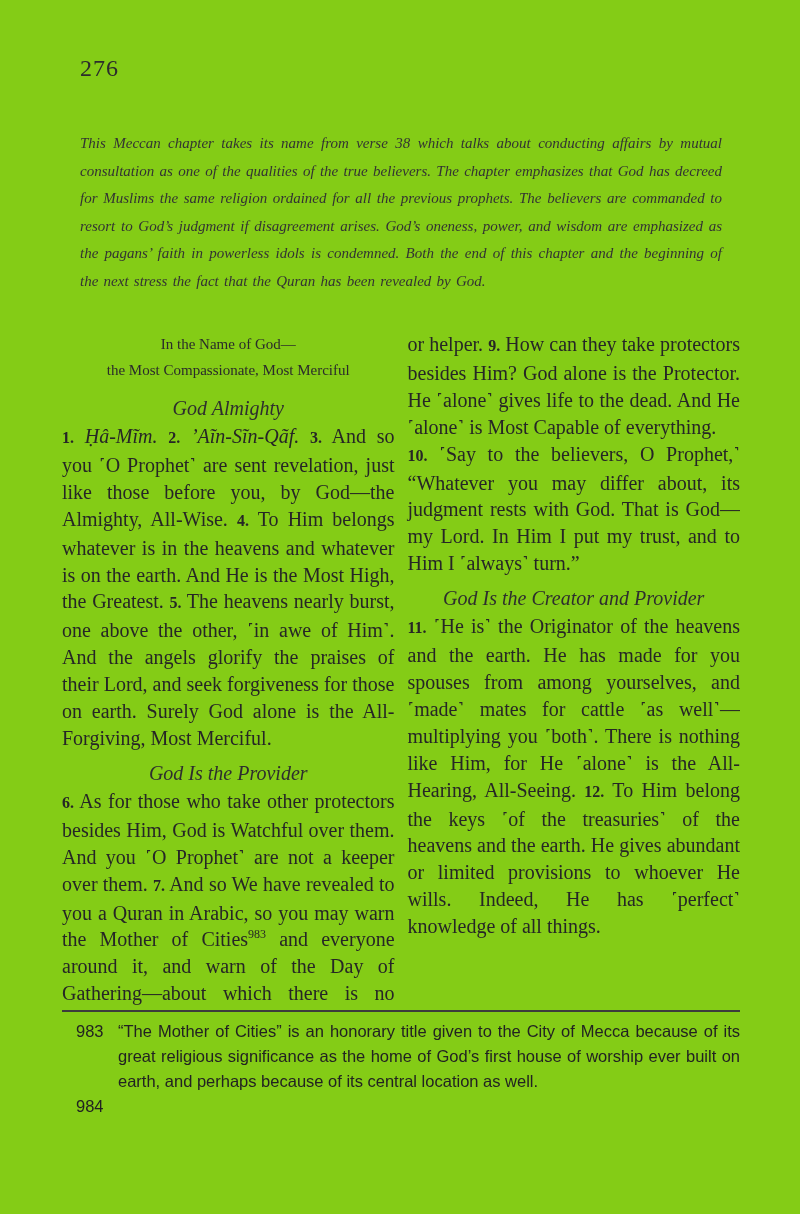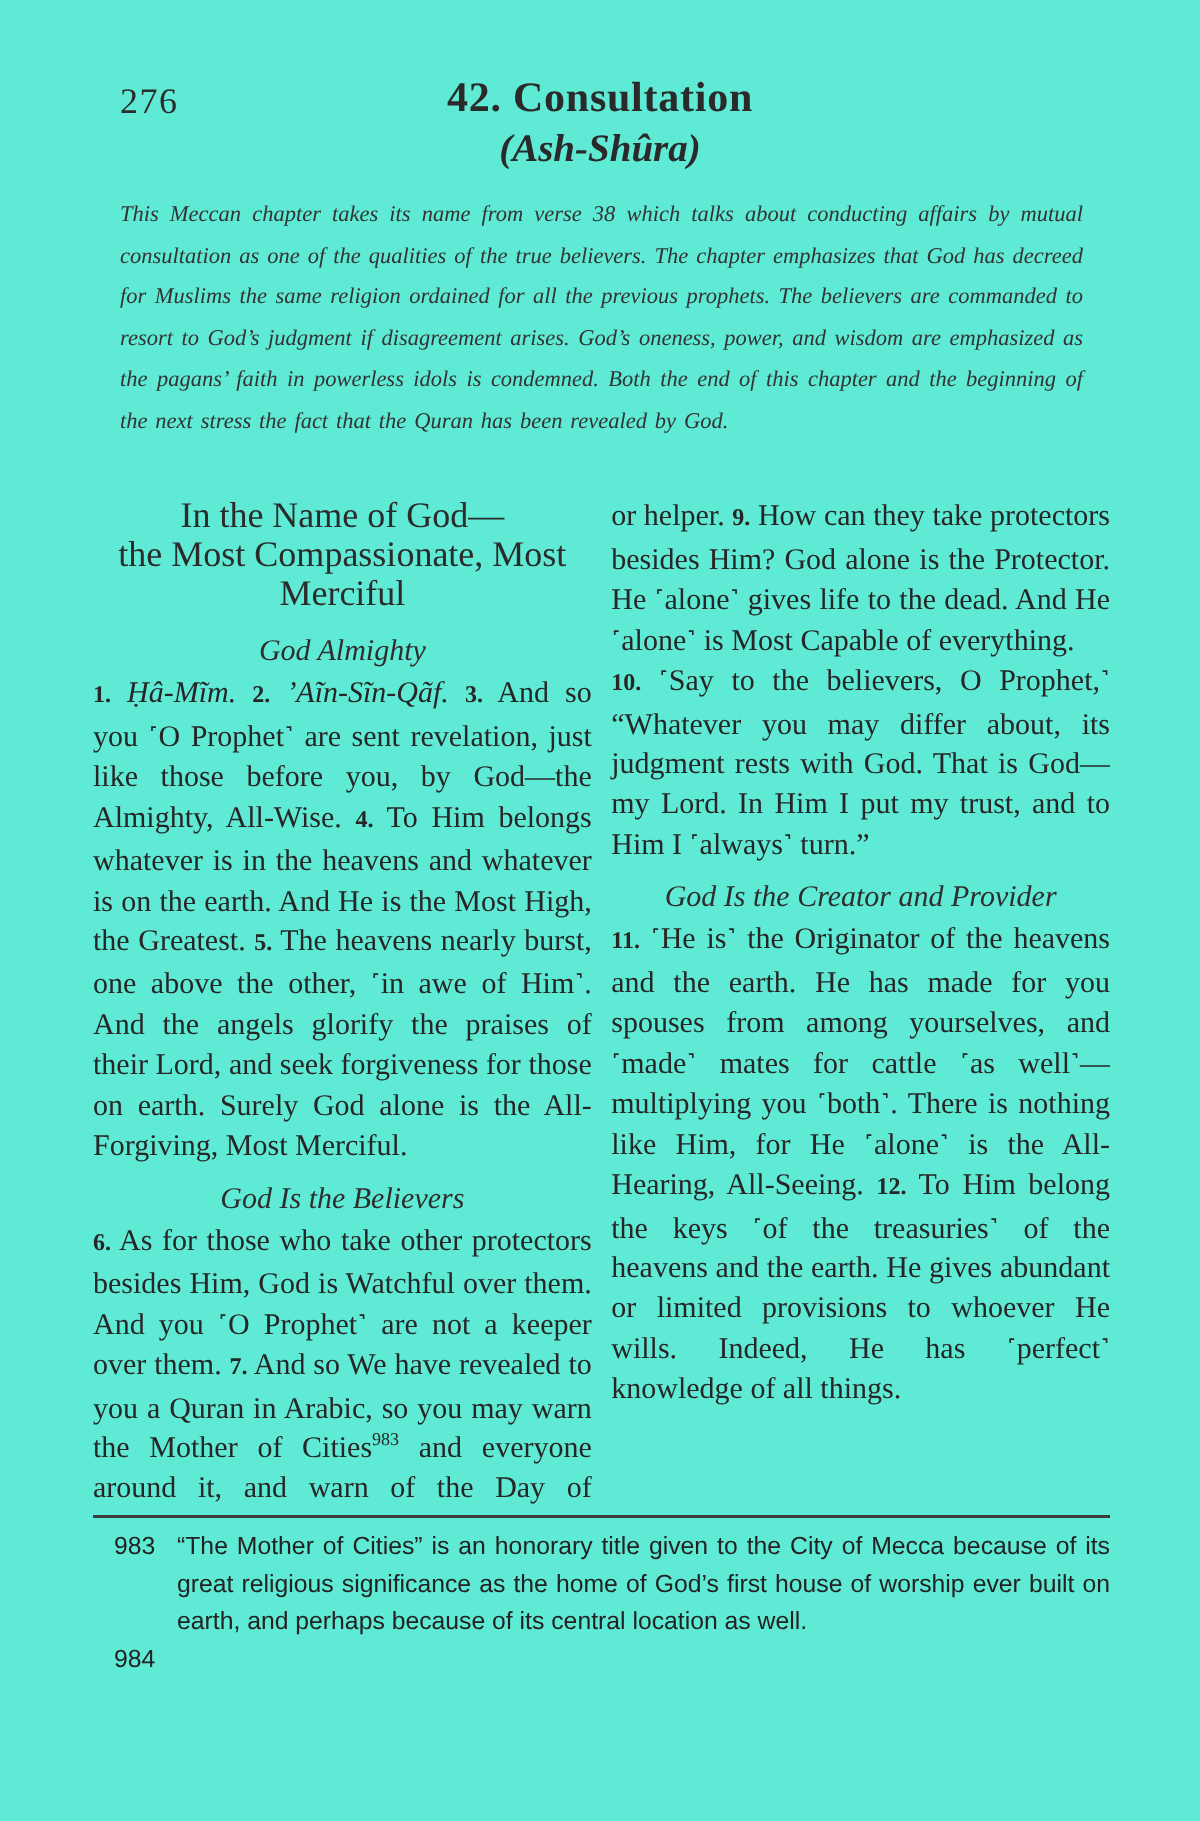--- a/index.html
+++ b/index.html
@@ -12,21 +12,21 @@
     height: 1214px;
     overflow: hidden;
     font-family: "Liberation Serif", serif;
     color: #262626;
     position: relative;
   }
   .page {
     position: relative;
     width: 800px;
     height: 1214px;
-    background: #5eead4;
+    background: #84cc16;
   }
   
   .page-number {
     position: absolute;
     top: 55px;
     left: 80px;
     font-size: 24px;
     color: #2c2c2c;
     letter-spacing: 1px;
   }
@@ -74,21 +74,21 @@
     display: flex;
     gap: 13px;
     overflow: hidden;
   }
   .col {
     flex: 1 1 0;
     min-width: 0;
   }
   .bismillah {
     text-align: center;
-    font-size: 24px;
+    font-size: 15px;
     line-height: 26px;
     margin-bottom: 13px;
     color: #2b2b2b;
   }
   .section-heading {
     text-align: center;
     font-style: italic;
     font-size: 20px;
     line-height: 24px;
     margin: 9px 0 3px 0;
@@ -138,33 +138,29 @@
     top: 0;
   }
 </style>
 </head>
 <body>
 
 <div class="page">
 
   <div class="page-number">276</div>
 
-  <div class="title-block">
-    <div class="chapter-title">42.  Consultation</div>
-    <div class="chapter-subtitle">(Ash-Shûra)</div>
-  </div>
 
   <p class="intro">This Meccan chapter takes its name from verse 38 which talks about conducting affairs by mutual consultation as one of the qualities of the true believers. The chapter emphasizes that God has decreed for Muslims the same religion ordained for all the previous prophets. The believers are commanded to resort to God’s judgment if disagreement arises. God’s oneness, power, and wisdom are emphasized as the pagans’ faith in powerless idols is condemned. Both the end of this chapter and the beginning of the next stress the fact that the Quran has been revealed by God.</p>
 
   <div class="columns">
     <div class="col" id="col-left">
         <div class="bismillah">In the Name of God—<br>the Most Compassionate, Most Merciful</div>
         <div class="section-heading">God Almighty</div>
         <p class="verse-para"><span class="vnum">1.</span><span class="translit"> Ḥâ-Mĩm. </span><span class="vnum">2.</span><span class="translit"> ’Aĩn-Sĩn-Qãf. </span><span class="vnum">3.</span> And so you ˹O Prophet˺ are sent revelation, just like those before you, by God—the Almighty, All-Wise. <span class="vnum">4.</span> To Him belongs whatever is in the heavens and whatever is on the earth. And He is the Most High, the Greatest. <span class="vnum">5.</span> The heavens nearly burst, one above the other, ˹in awe of Him˺. And the angels glorify the praises of their Lord, and seek forgiveness for those on earth. Surely God alone is the All-Forgiving, Most Merciful.</p>
-        <div class="section-heading">God Is the Believers</div>
+        <div class="section-heading">God Is the Provider</div>
         <p class="verse-para"><span class="vnum">6.</span> As for those who take other protectors besides Him, God is Watchful over them. And you ˹O Prophet˺ are not a keeper over them. <span class="vnum">7.</span> And so We have revealed to you a Quran in Arabic, so you may warn the Mother of Cities<sup class="fnref">983</sup> and everyone around it, and warn of the Day of Gathering—about which there is no doubt—˹when˺ a group will be in Paradise and another in the Blaze.  Had God willed, He could have easily made all ˹humanity˺ into a single community ˹of believers˺. But He admits into His mercy whoever He wills. And the wrongdoers will have no protector</p>
       </div>
     <div class="col" id="col-right">
         <p class="verse-para">or helper. <span class="vnum">9.</span> How can they take protectors besides Him? God alone is the Protector. He ˹alone˺ gives life to the dead. And He ˹alone˺ is Most Capable of everything.</p>
         <p class="verse-para"><span class="vnum">10.</span> ˹Say to the believers, O Prophet,˺ “Whatever you may differ about, its judgment rests with God. That is God—my Lord. In Him I put my trust, and to Him I ˹always˺ turn.”</p>
         <div class="section-heading">God Is the Creator and Provider</div>
         <p class="verse-para"><span class="vnum">11.</span> ˹He is˺ the Originator of the heavens and the earth. He has made for you spouses from among yourselves, and ˹made˺ mates for cattle ˹as well˺—multiplying you ˹both˺. There is nothing like Him, for He ˹alone˺ is the All-Hearing, All-Seeing. <span class="vnum">12.</span> To Him belong the keys ˹of the treasuries˺ of the heavens and the earth. He gives abundant or limited provisions to whoever He wills. Indeed, He has ˹perfect˺ knowledge of all things.</p>
       </div>
   </div>
 

